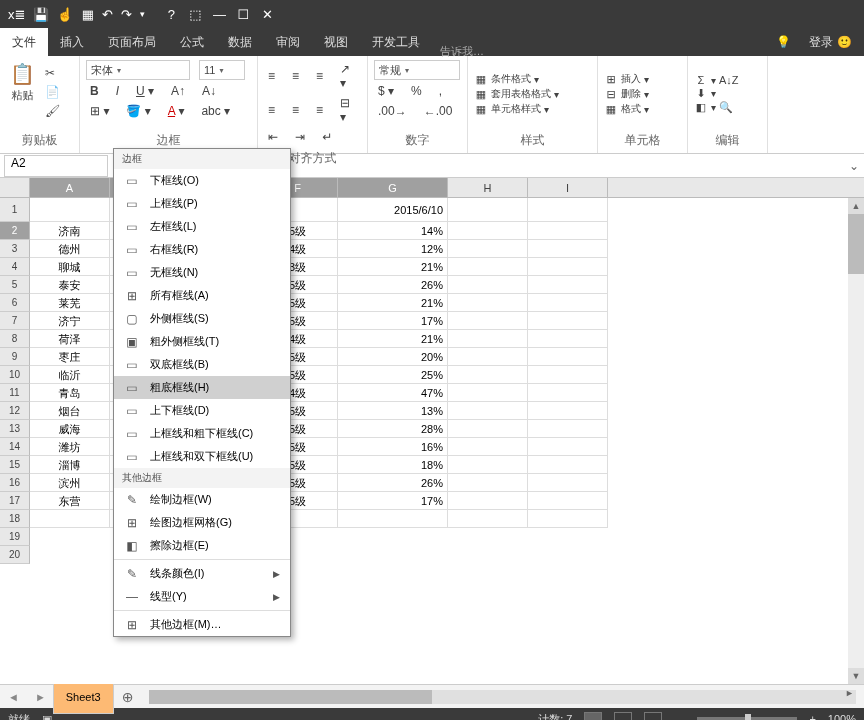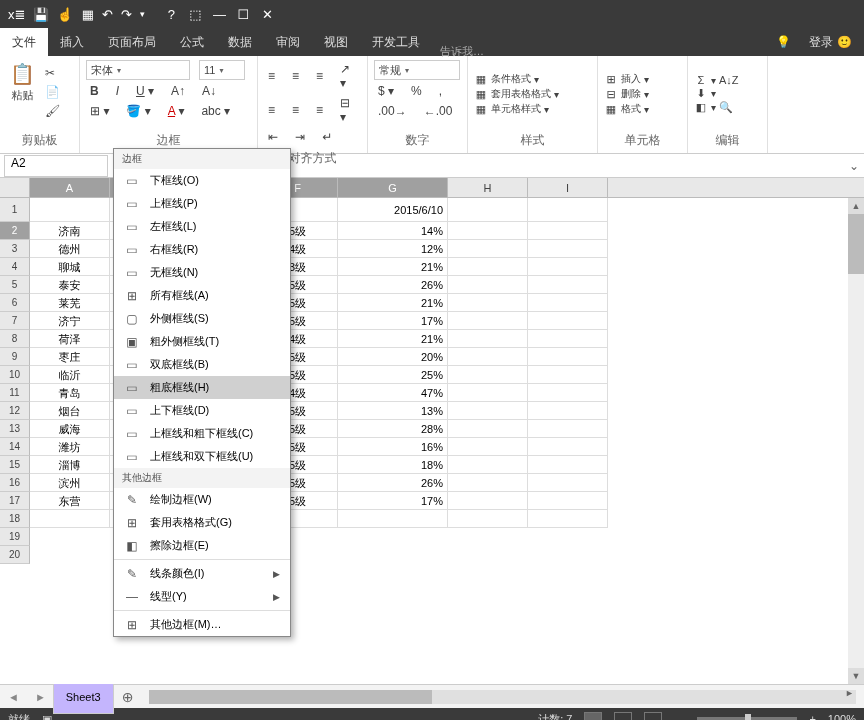--- a/index.html
+++ b/index.html
@@ -69,21 +69,21 @@
   .border-menu .section { padding: 3px 8px; color: #555; background: #f3f3f3; font-size: 10px; }
   .border-menu .item { padding: 4px 10px; display: flex; align-items: center; gap: 10px; cursor: pointer; }
   .border-menu .item:hover, .border-menu .item.hl { background: #d0d0d0; }
   .border-menu .item .mic { width: 16px; text-align: center; font-size: 12px; color: #555; }
   .border-menu .item .arr-r { margin-left: auto; font-size: 9px; color: #555; }
   .border-menu hr { border: none; border-top: 1px solid #ddd; margin: 2px 0; }
 
   
   .sheet-tabs { height: 24px; background: #f3f3f3; border-top: 1px solid #ccc; display: flex; align-items: center; font-size: 11px; }
   .sheet-tabs .nav { padding: 0 8px; color: #888; }
-  .sheet-tabs .stab { padding: 10px 12px; border: 1px solid #ccc; background: #c4b5fd; margin-left: -1px; cursor: pointer; }
+  .sheet-tabs .stab { padding: 10px 12px; border: 1px solid #ccc; background: #fdba74; margin-left: -1px; cursor: pointer; }
   .sheet-tabs .add { padding: 0 8px; font-size: 14px; color: #666; cursor: pointer; }
   .sheet-tabs .hscroll { flex: 1; margin: 0 8px; height: 14px; background: #e0e0e0; position: relative; }
   .sheet-tabs .hscroll .thumb { position: absolute; left: 0; top: 0; height: 100%; width: 40%; background: #bbb; }
 
   
   .status { height: 22px; background: #3a3a3a; color: #ddd; display: flex; align-items: center; font-size: 11px; padding: 0 8px; gap: 12px; }
   .status .spacer { flex: 1; }
   .status .zoom-slider { width: 100px; height: 4px; background: #777; position: relative; }
   .status .zoom-slider .thumb { position: absolute; left: 48%; top: -3px; width: 6px; height: 10px; background: #ccc; }
   .status .view-btn { width: 18px; height: 14px; border: 1px solid #777; }
@@ -525,21 +525,21 @@
       </div>
     </div>
   <div class="section">其他边框</div>
   <div id="border-items2">
       <div class="item">
         <span class="mic">✎</span>
         <span>绘制边框(W)</span>
       </div>
       <div class="item">
         <span class="mic">⊞</span>
-        <span>套用表格格式(G)</span>
+        <span>绘图边框网格(G)</span>
       </div>
       <div class="item">
         <span class="mic">◧</span>
         <span>擦除边框(E)</span>
       </div>
       <hr>
       <div class="item">
         <span class="mic">✎</span>
         <span>线条颜色(I)</span>
         <span class="arr-r">▶</span>

